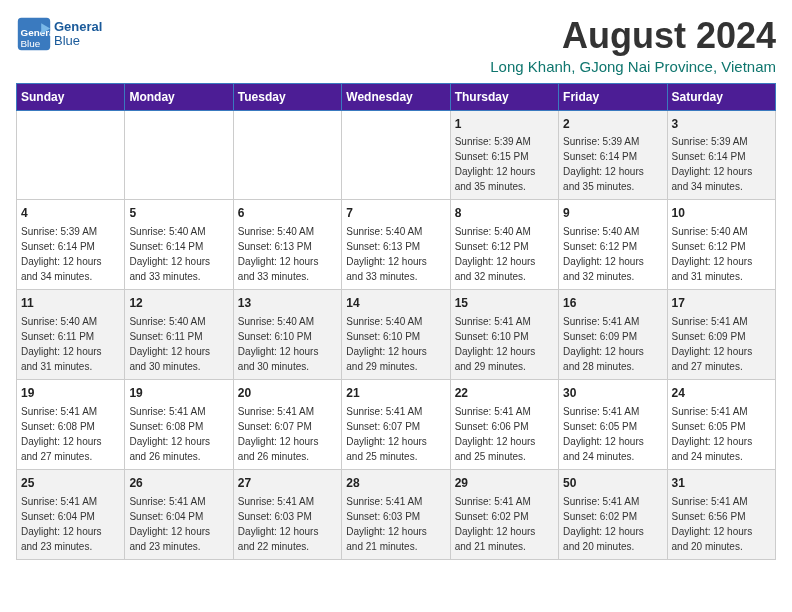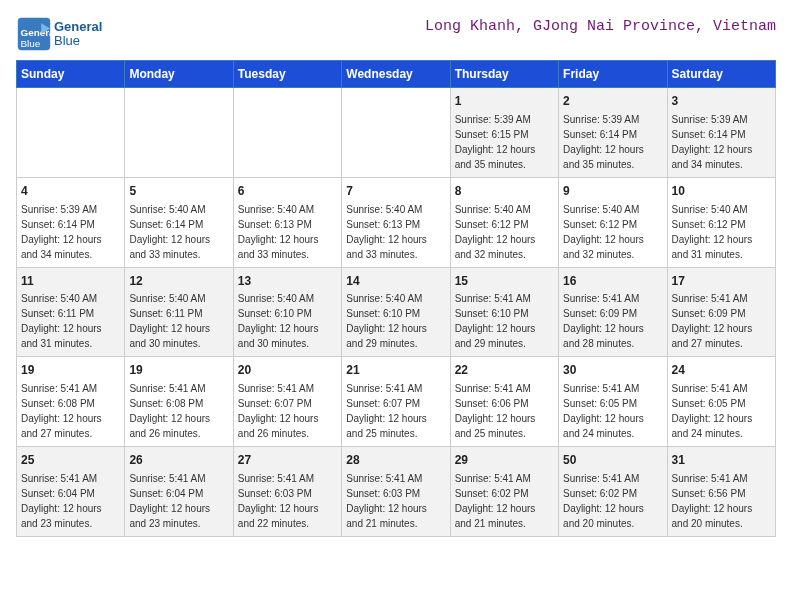--- a/index.html
+++ b/index.html
@@ -30,32 +30,31 @@
       text-align: right;
     }
     .main-title {
       font-size: 36px;
       font-weight: bold;
       color: #333;
       line-height: 1.1;
     }
     .subtitle {
       font-size: 15px;
-      color: #701a75;
+      color: #0f766e;
       margin-top: 2px;
-      font-family: Liberation Mono, monospace;
     }
     table {
       width: 100%;
       border-collapse: collapse;
       margin-top: 8px;
       font-size: 11px;
     }
     thead tr {
-      background-color: #1d4ed8;
+      background-color: #4c1d95;
       color: #fff;
     }
     thead th {
       padding: 6px 4px;
       text-align: left;
       font-size: 12px;
       font-weight: bold;
       border: 1px solid #3a7abf;
     }
     tbody tr {
@@ -100,20 +99,21 @@
       <text x="5" y="34" font-size="11" fill="white" font-family="Arial">Blue</text>
 
       <polygon points="28,8 38,14 28,20" fill="#7ab8e8"></polygon>
     </svg>
     <div>
       <div style="font-size:13px;font-weight:bold;color:#1a5a9a;line-height:1.1;">General</div>
       <div style="font-size:13px;color:#1a5a9a;line-height:1.1;">Blue</div>
     </div>
   </div>
   <div class="title-block">
+    <div class="main-title">August 2024</div>
     <div class="subtitle">Long Khanh, GJong Nai Province, Vietnam</div>
   </div>
 </div>
 
 <table>
   <thead>
     <tr>
     <th>Sunday</th>
         <th>Monday</th>
         <th>Tuesday</th>

